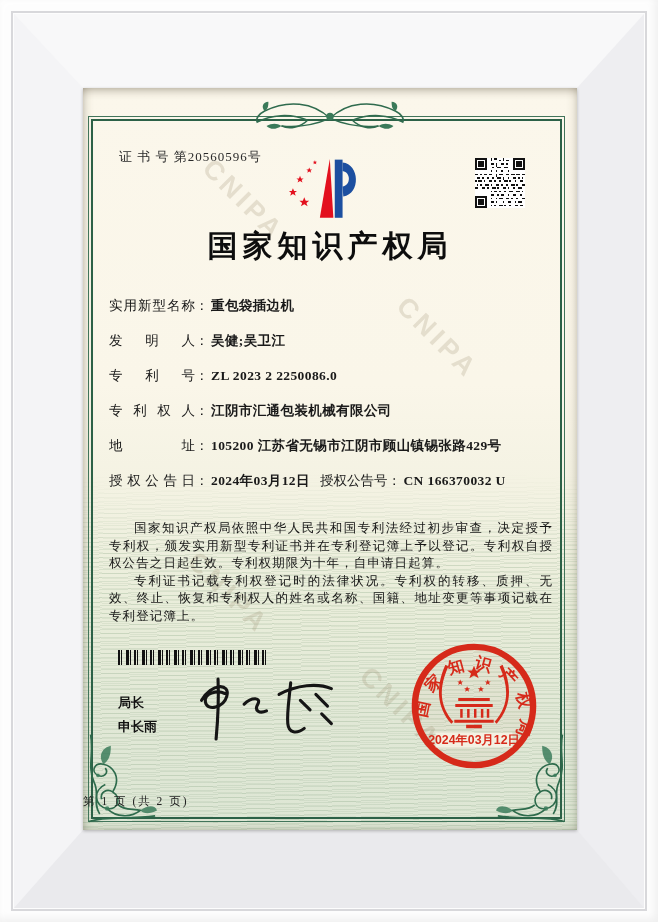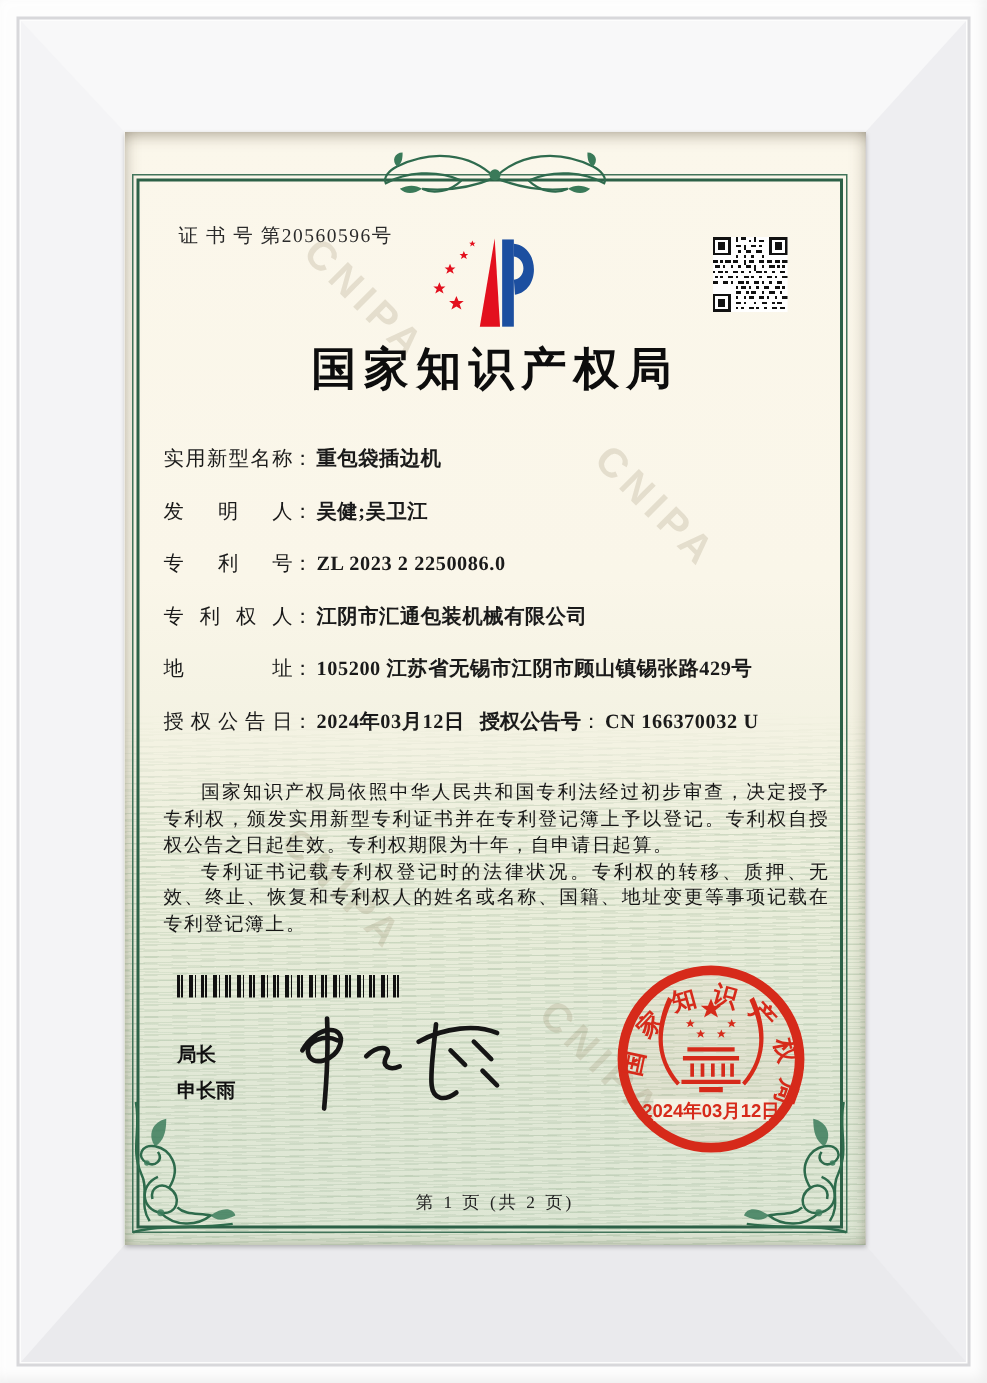--- a/index.html
+++ b/index.html
@@ -51,36 +51,36 @@
   .title{position:absolute;left:0;right:0;top:138px;text-align:center;font-size:30px;
          font-weight:bold;letter-spacing:5px;color:#0d0d0d;z-index:2;}
 
   
   .fields{position:absolute;left:26px;top:200px;width:450px;z-index:2;}
   .frow{height:35px;line-height:35px;font-size:13.5px;color:#1a1a1a;white-space:nowrap;}
   .flabel{display:inline-block;width:86px;text-align:justify;text-align-last:justify;
           vertical-align:top;font-weight:500;}
   .fcolon{display:inline-block;width:16px;font-weight:500;}
   .fvalue{font-weight:600;letter-spacing:.4px;}
-  .flabel2{margin-left:10px;font-weight:700;}
+  .flabel2{margin-left:10px;font-weight:400;}
 
   
   .paras{position:absolute;left:26px;top:432px;width:444px;z-index:2;
          font-size:12.5px;line-height:17.5px;letter-spacing:1.1px;color:#161616;text-align:justify;}
   .paras p{margin:0;text-indent:2em;}
 
   
   .barcode{position:absolute;left:35px;top:562px;width:148px;height:15px;z-index:2;
          background-image:repeating-linear-gradient(90deg,#111 0 2px,transparent 2px 3px,#111 3px 4px,transparent 4px 8px,#111 8px 11px,transparent 11px 12px,#111 12px 13px,transparent 13px 16px);}
   .director{position:absolute;left:35px;top:603px;z-index:2;
          font-family:"Liberation Sans","DejaVu Sans",sans-serif;font-weight:bold;
          font-size:13px;color:#111;line-height:24px;}
   .signature{position:absolute;left:105px;top:586px;width:155px;height:70px;z-index:3;}
   .seal{position:absolute;left:326px;top:553px;width:130px;height:130px;z-index:3;}
-  .footer{position:absolute;left:0;right:0;top:706px;text-align:center;
+  .footer{position:absolute;left:0;right:0;top:706px;
           font-size:11.5px;letter-spacing:2px;color:#222;z-index:2;}
 </style>
 </head>
 <body>
 
 <div class="frame">
   <div class="frame-edge"></div>
   <div class="mat"></div>
 </div>
 

